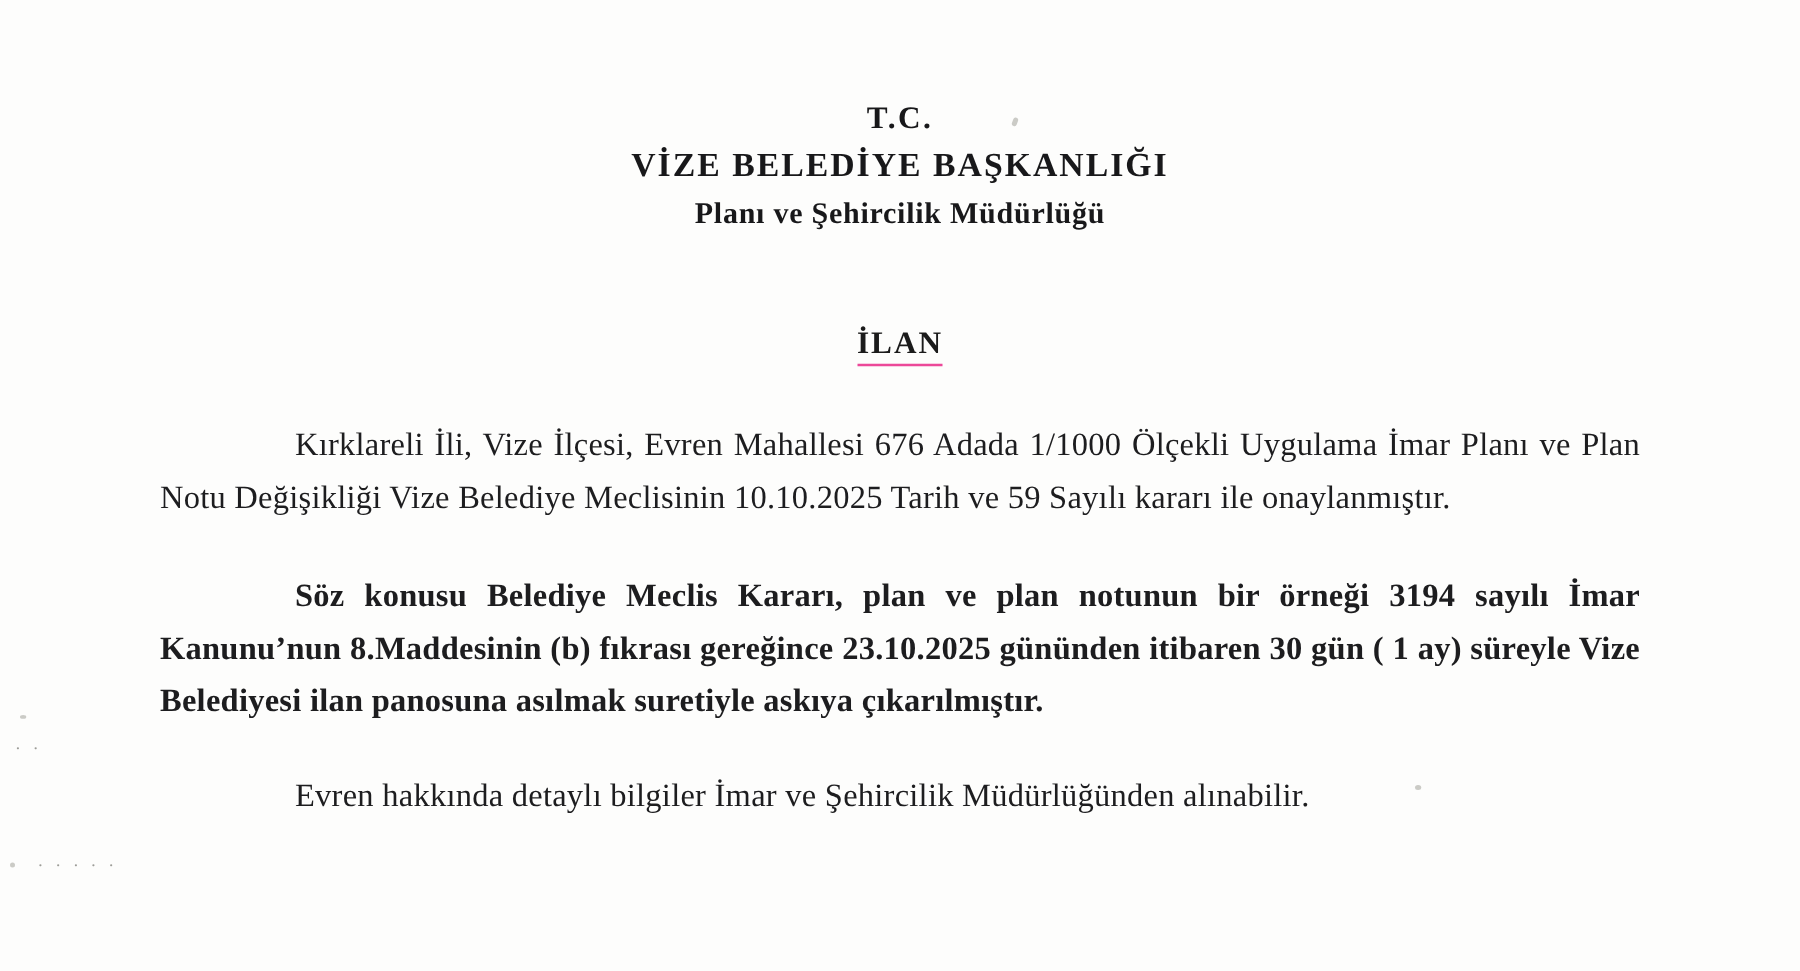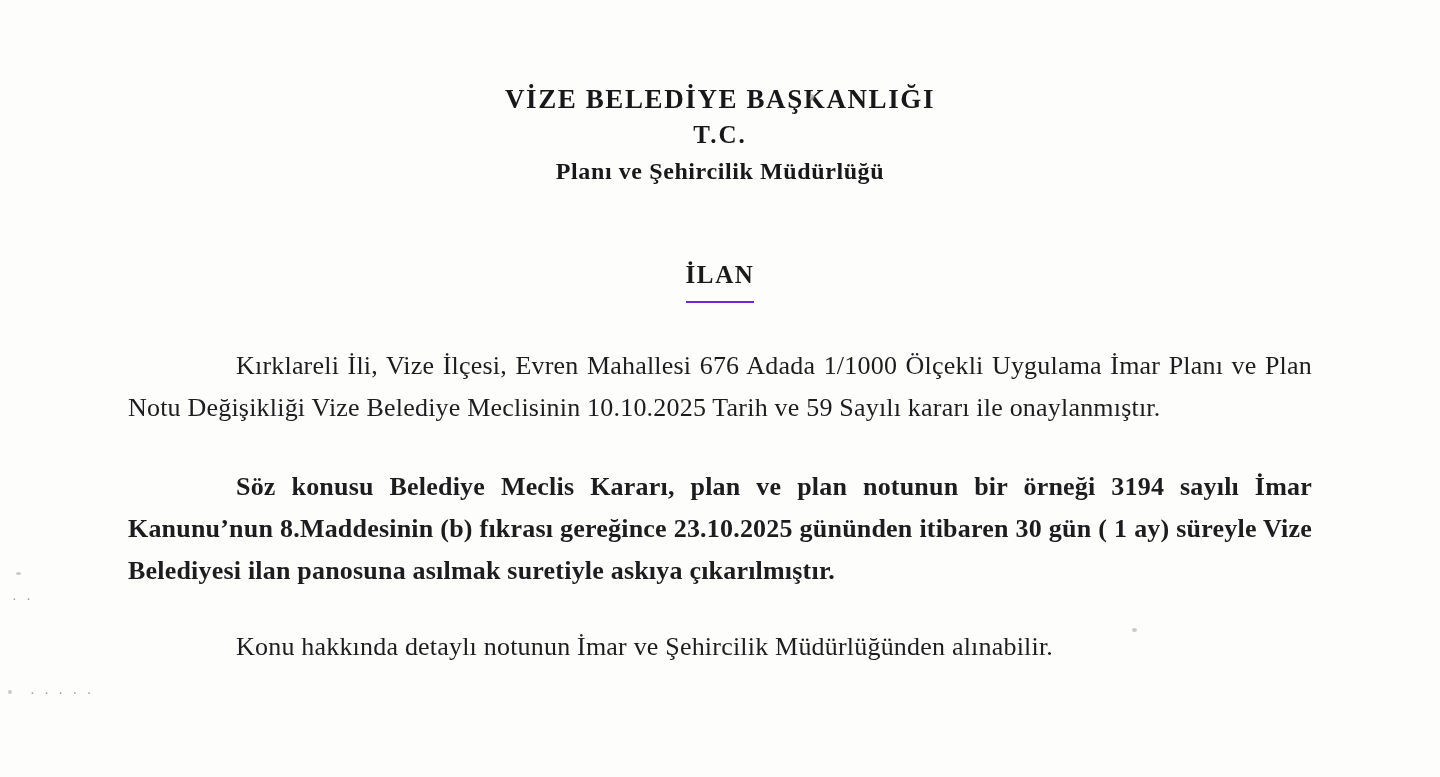--- a/index.html
+++ b/index.html
@@ -53,22 +53,22 @@
   }
   .title-wrap {
     text-align: center;
     margin-top: 74px;
   }
   .title {
     display: inline-block;
     font-size: 25px;
     font-weight: bold;
     letter-spacing: 1.6px;
-    border-bottom: 2px solid #6d28d9;
-    padding-bottom: 12px;
+    border-bottom: 2px solid #ec4899;
+    padding-bottom: 2px;
   }
   .body-text {
     margin: 0 auto;
     width: 1312px;
     padding: 0 64px;
     box-sizing: border-box;
   }
   p.para {
     font-size: 26px;
     line-height: 1.62;
@@ -95,28 +95,28 @@
 
   <div class="speck" style="left:810px; top:94px; width:4px; height:7px; border-radius:2px; transform:rotate(20deg);"></div>
   <div class="speck" style="left:16px; top:572px; width:5px; height:3px;"></div>
   <div class="speck" style="left:1132px; top:628px; width:5px; height:4px;"></div>
   <div class="speck" style="left:8px; top:690px; width:4px; height:4px;"></div>
 
   <div class="dot-row" style="left:12px; top:592px;">· ·</div>
   <div class="dot-row" style="left:30px; top:686px;">·  ·  ·   · ·</div>
 
   <header class="header">
+    <div class="line l1">T.C.</div>
     <div class="line l2">VİZE BELEDİYE BAŞKANLIĞI</div>
-    <div class="line l1">T.C.</div>
     <div class="line l3">Planı ve Şehircilik Müdürlüğü</div>
   </header>
 
   <div class="title-wrap">
     <span class="title">İLAN</span>
   </div>
 
   <section class="body-text">
     <p class="para p1">Kırklareli İli, Vize İlçesi, Evren Mahallesi 676 Adada 1/1000 Ölçekli Uygulama  İmar Planı ve Plan Notu Değişikliği Vize Belediye Meclisinin 10.10.2025 Tarih ve 59 Sayılı kararı ile onaylanmıştır.</p>
     <p class="para p2">Söz konusu Belediye Meclis Kararı, plan ve plan notunun bir örneği 3194 sayılı  İmar Kanunu’nun 8.Maddesinin (b) fıkrası gereğince 23.10.2025 gününden itibaren 30 gün ( 1 ay) süreyle Vize Belediyesi ilan panosuna asılmak suretiyle askıya çıkarılmıştır.</p>
-    <p class="para p3">Konu hakkında detaylı notunun İmar ve Şehircilik Müdürlüğünden alınabilir.</p>
+    <p class="para p3">Evren hakkında detaylı bilgiler İmar ve Şehircilik Müdürlüğünden alınabilir.</p>
   </section>
 
 </div>
 
 </body></html>

